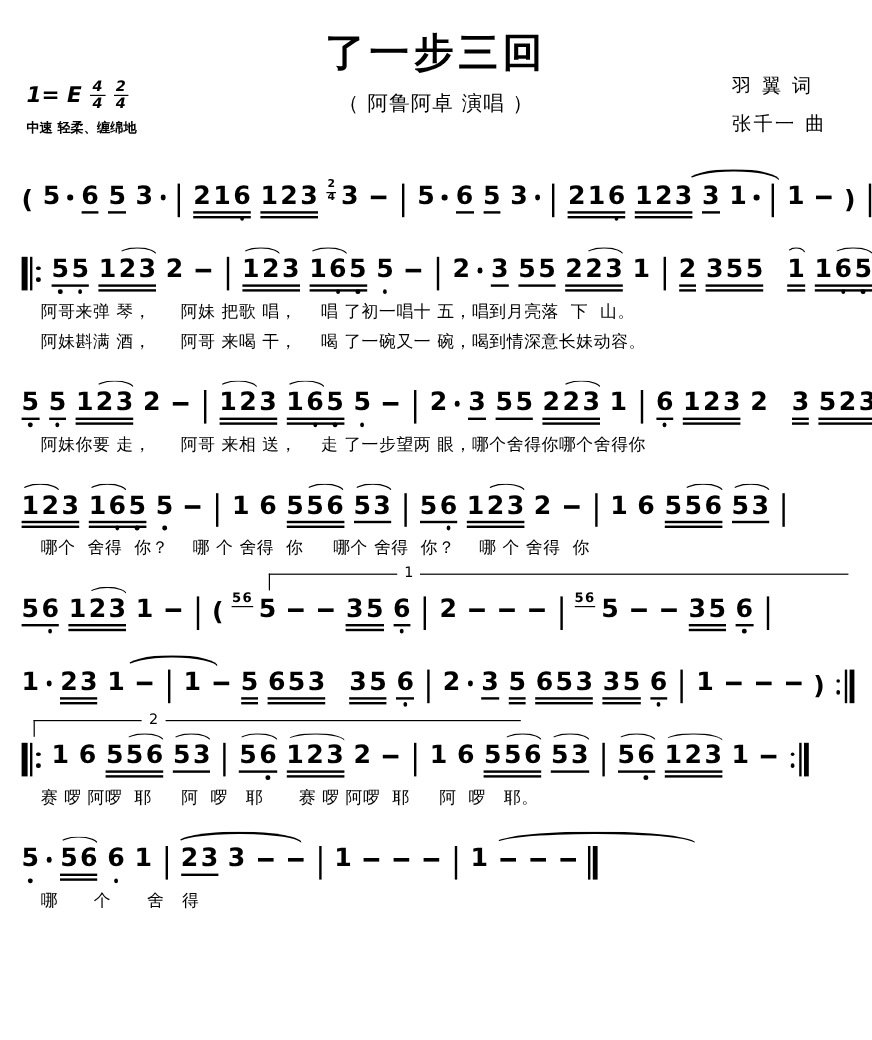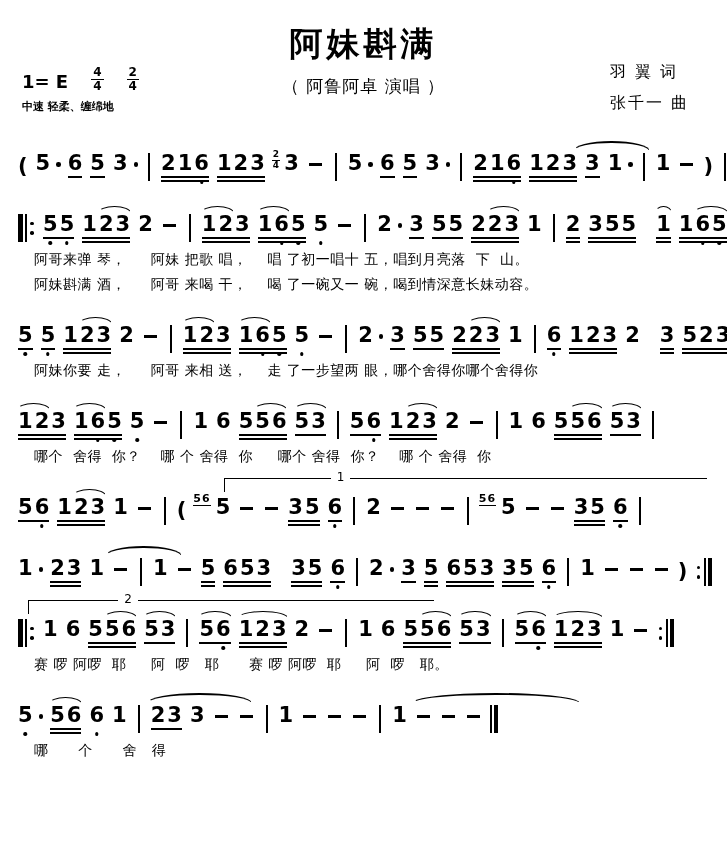--- a/index.html
+++ b/index.html
@@ -8,21 +8,21 @@
     background:#ffffff;color:#000;
     font-family:"DejaVu Sans","Liberation Sans",sans-serif;
     padding:4px 14px 0 14px;
   }
   
   .hdr{position:relative;padding-top:18px;height:118px;box-sizing:border-box;}
   .title{text-align:center;font-size:33px;font-weight:bold;letter-spacing:4px;}
   .subtitle{text-align:center;font-size:17px;font-weight:normal;margin-top:8px;letter-spacing:1px;}
   .credits{position:absolute;right:24px;top:52px;font-size:16px;line-height:1.95;letter-spacing:2px;}
   .keyblock{position:absolute;left:8px;top:62px;}
-  .keyrow{display:flex;align-items:flex-end;gap:23px;font-size:18px;font-weight:bold;}
+  .keyrow{display:flex;align-items:center;gap:7px;font-size:18px;font-weight:bold;font-style:italic;}
   .frac{display:inline-flex;flex-direction:column;align-items:center;font-size:12px;line-height:1.05;font-weight:bold;}
   .frac .ftop{border-bottom:1.5px solid #000;padding:0 2px;}
   .frac .fbot{padding:0 2px;}
   .tempo{font-size:11px;margin-top:7px;font-weight:bold;}
   
   .sys{position:relative;margin-top:31px;}
   .notes{display:flex;align-items:flex-start;position:relative;flex-wrap:nowrap;}
   .grp{position:relative;height:30px;margin:0 3px;font-weight:bold;font-size:21px;flex:none;}
   .drow{display:block;line-height:21px;white-space:nowrap;}
   .dg{display:inline-block;position:relative;padding:0 1px;}
@@ -50,21 +50,21 @@
   .tie{position:absolute;top:-12px;height:10px;border:1.5px solid transparent;border-top:2px solid #000;
     border-radius:50% 50% 0 0/100% 100% 0 0;box-sizing:border-box;}
   .volta{position:absolute;top:-19px;height:13px;border-top:1.5px solid #000;border-left:1.5px solid #000;}
   .vlabel{position:absolute;left:22%;top:-9px;background:#fff;padding:0 6px;font-size:12px;font-weight:normal;font-style:normal;}
   .lyr{font-size:14px;white-space:pre;margin:7px 0 0 20px;letter-spacing:0.5px;}
 </style>
 </head>
 <body>
 
 <div class="hdr">
-  <div class="title">阿妹斟满</div>
+  <div class="title">了一步三回</div>
   <div class="subtitle">（ 阿鲁阿卓 演唱 ）</div>
   <div class="credits">
     <div>羽  翼    词</div>
     <div>张千一    曲</div>
   </div>
   <div class="keyblock">
     <div class="keyrow">
       <span>1= E</span>
       <span class="frac">
         <span class="ftop">4</span>

